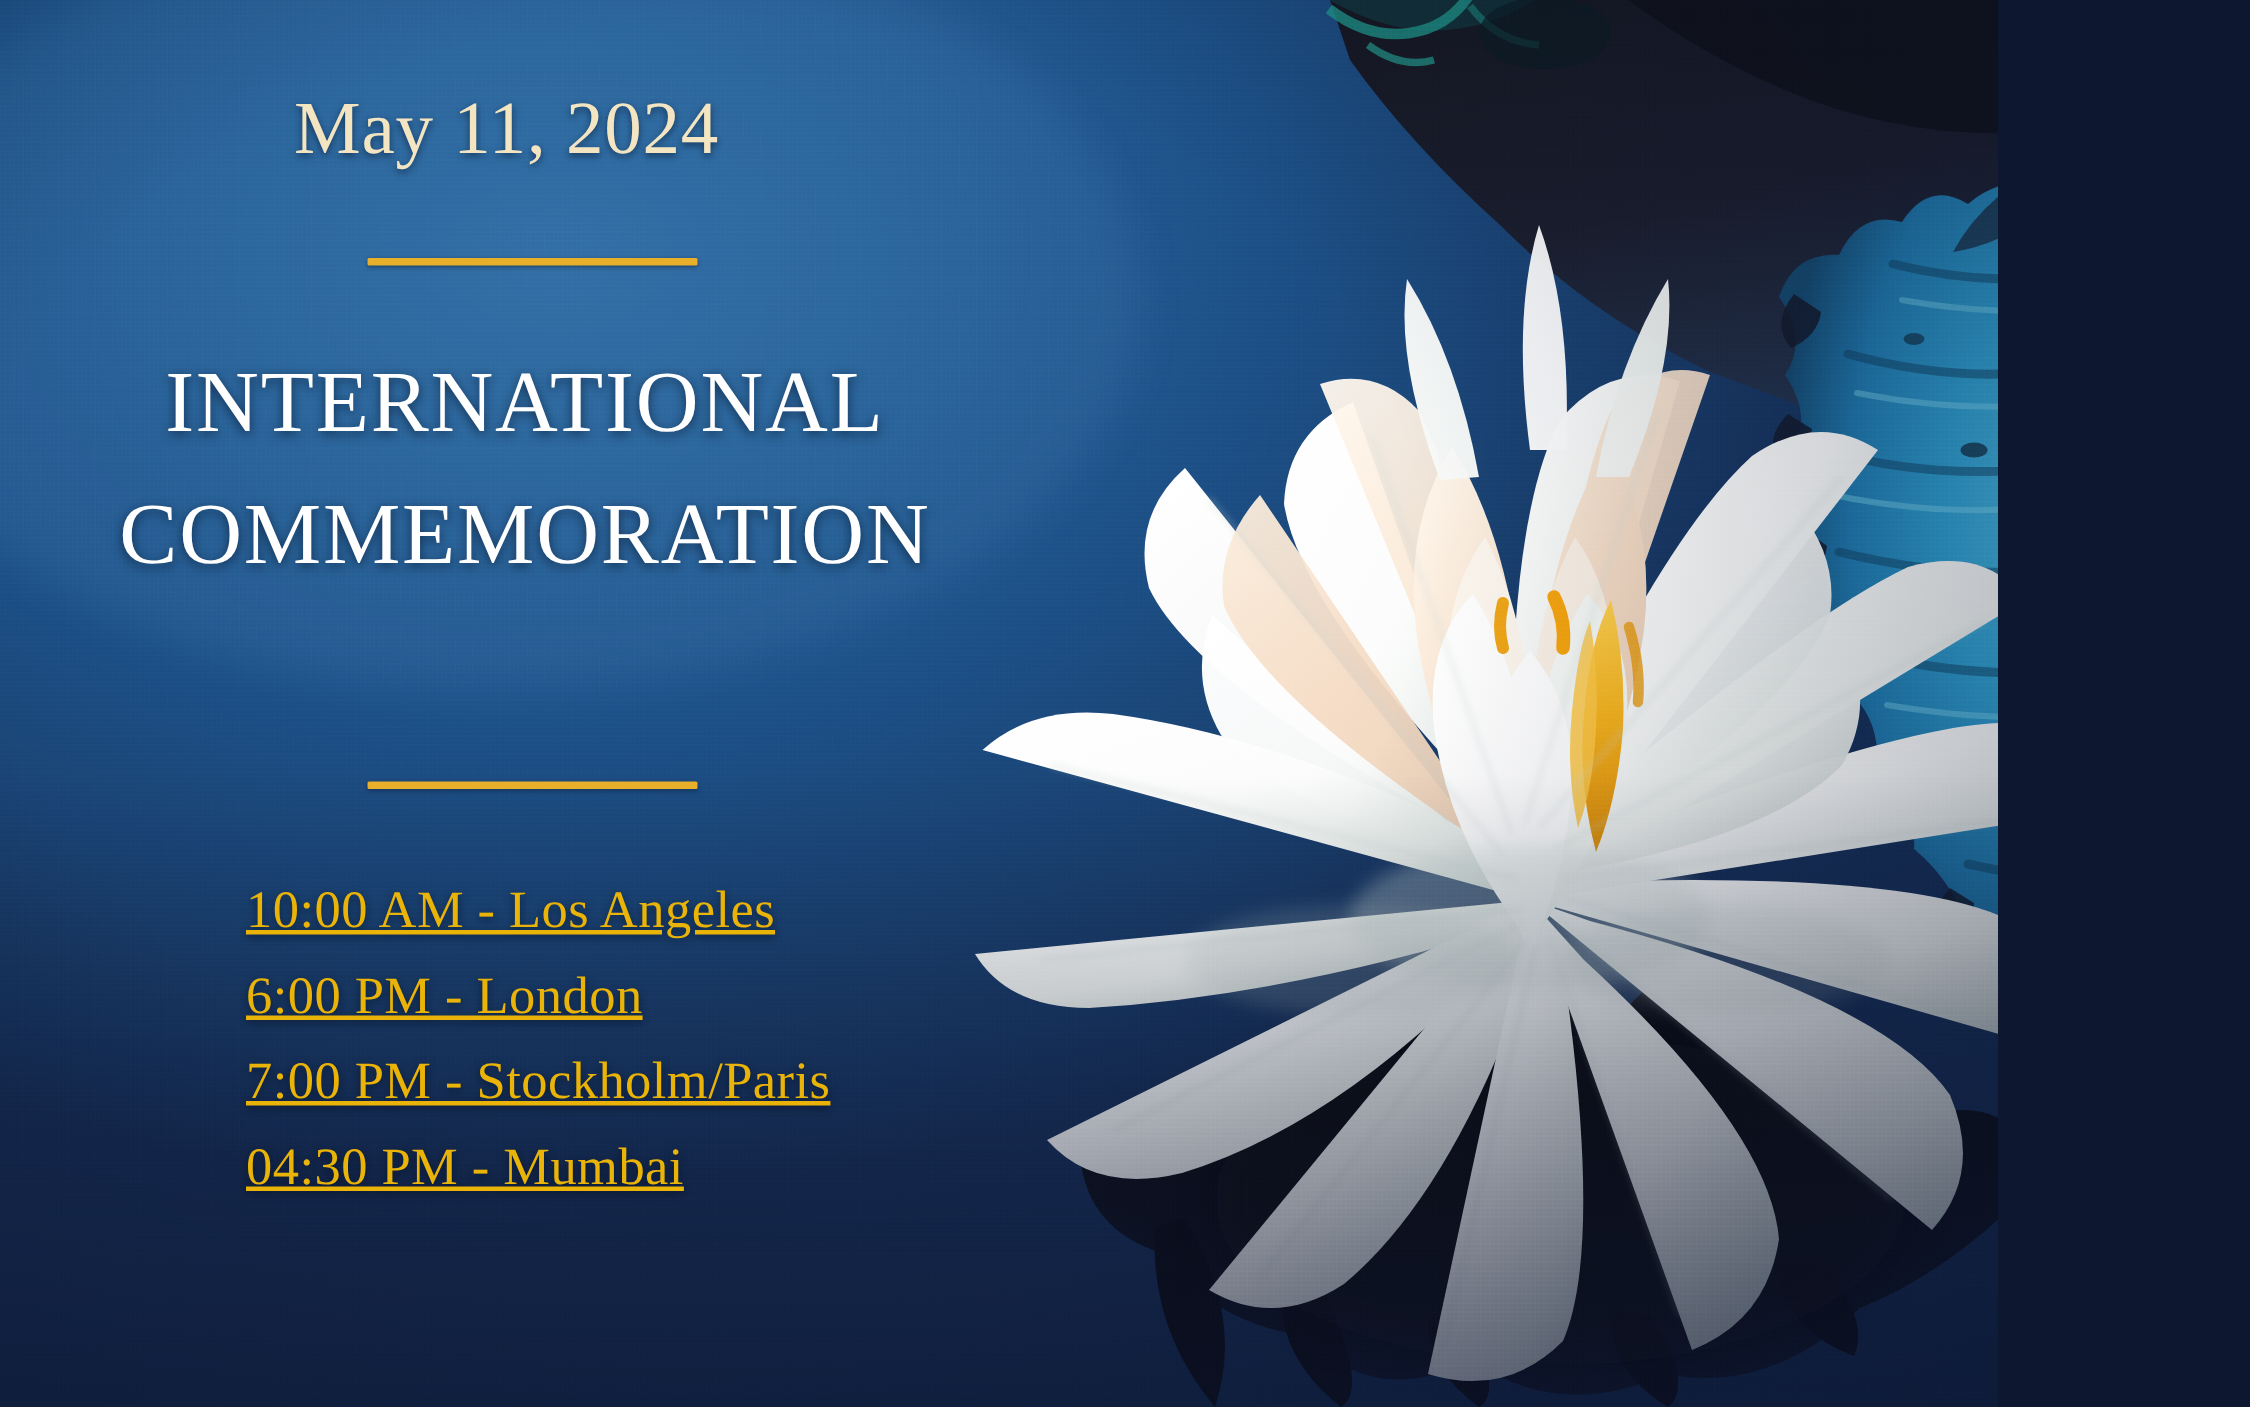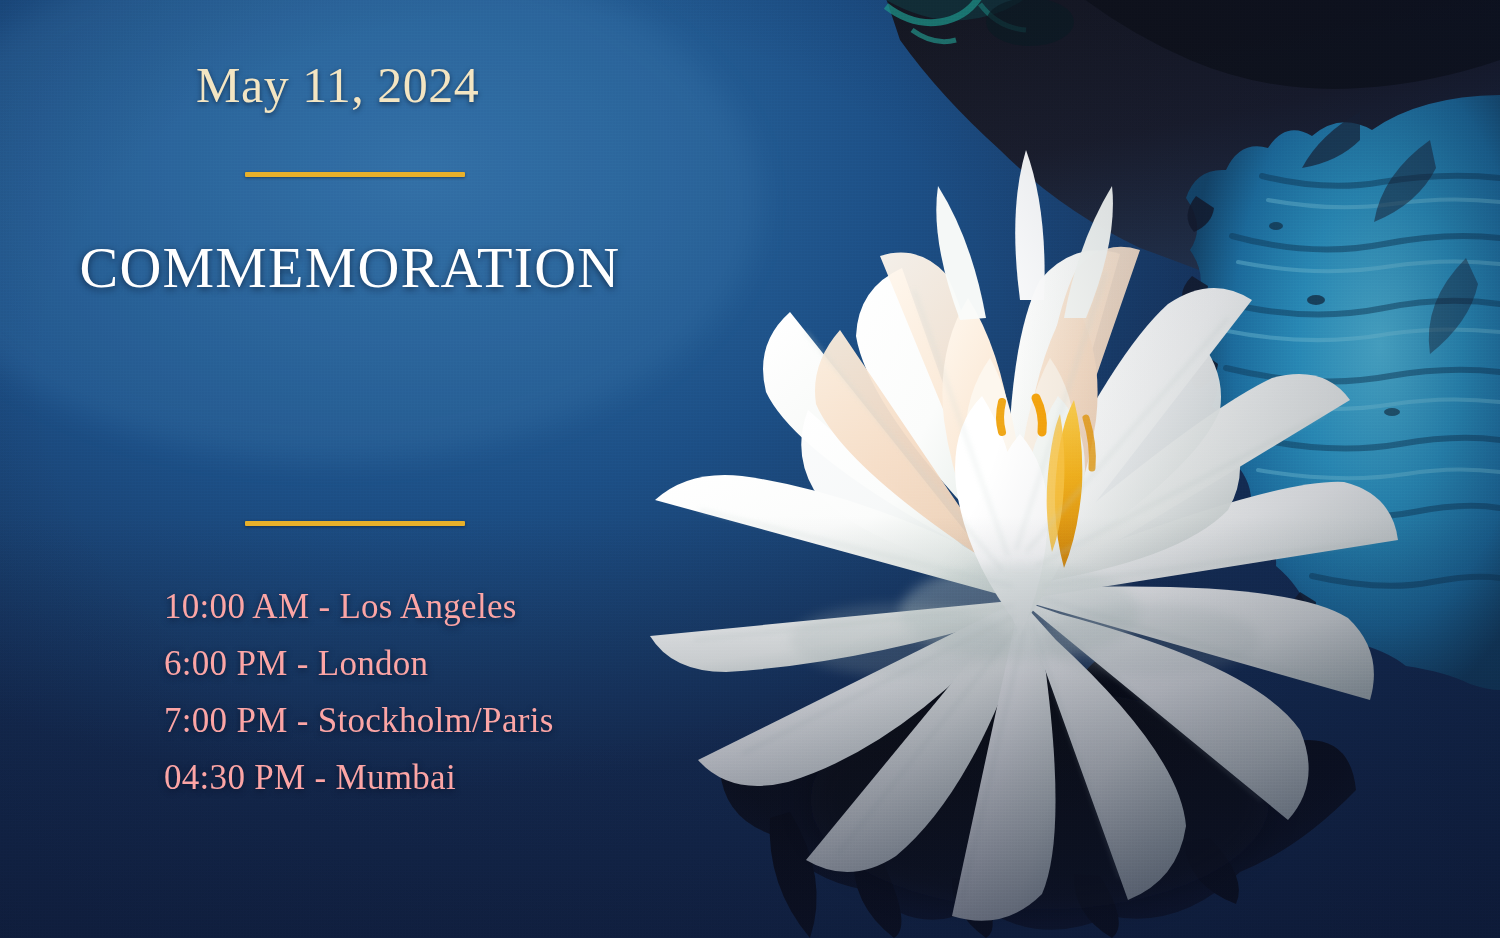--- a/index.html
+++ b/index.html
@@ -2,21 +2,21 @@
 <html><head>
 <meta charset="utf-8">
 <style>
   html, body {
     margin: 0;
     padding: 0;
     background: #0d1830;
   }
   #poster {
     position: relative;
-    width: 1500px;
+    width: 1332px;
     height: 938px;
     overflow: hidden;
     font-family: "Liberation Serif", "DejaVu Serif", serif;
     background: #1a4f87;
   }
 
   
   .bg-base {
     position: absolute;
     inset: 0;
@@ -89,25 +89,26 @@
     line-height: 88px;
     letter-spacing: 1.2px;
     text-shadow: 0 2px 7px rgba(3,12,32,0.6);
   }
   .title .tline { display: block; white-space: nowrap; }
 
   .schedule {
     position: absolute;
     left: 164px;
     top: 578px;
-    color: #fca5a5;
+    color: #eab308;
     font-size: 35px;
     line-height: 57px;
     letter-spacing: 0.3px;
     text-shadow: 0 2px 6px rgba(4,14,34,0.6);
+    text-decoration: underline;
   }
   .schedule .srow { display: block; white-space: nowrap; }
 </style>
 </head>
 <body>
 
 <div id="poster">
 
   <div class="bg-base"></div>
 
@@ -317,20 +318,21 @@
   <div class="bg-vignette"></div>
   <div class="bg-noise"></div>
 
   <div class="content">
 
     <div class="date">May 11, 2024</div>
 
     <div class="rule rule-top"></div>
 
     <div class="title">
+      <span class="tline">INTERNATIONAL</span>
       <span class="tline">COMMEMORATION</span>
     </div>
 
     <div class="rule rule-bottom"></div>
 
     <div class="schedule">
       <span class="srow">10:00 AM - Los Angeles</span>
       <span class="srow">6:00 PM - London</span>
       <span class="srow">7:00 PM - Stockholm/Paris</span>
       <span class="srow">04:30 PM - Mumbai</span>

